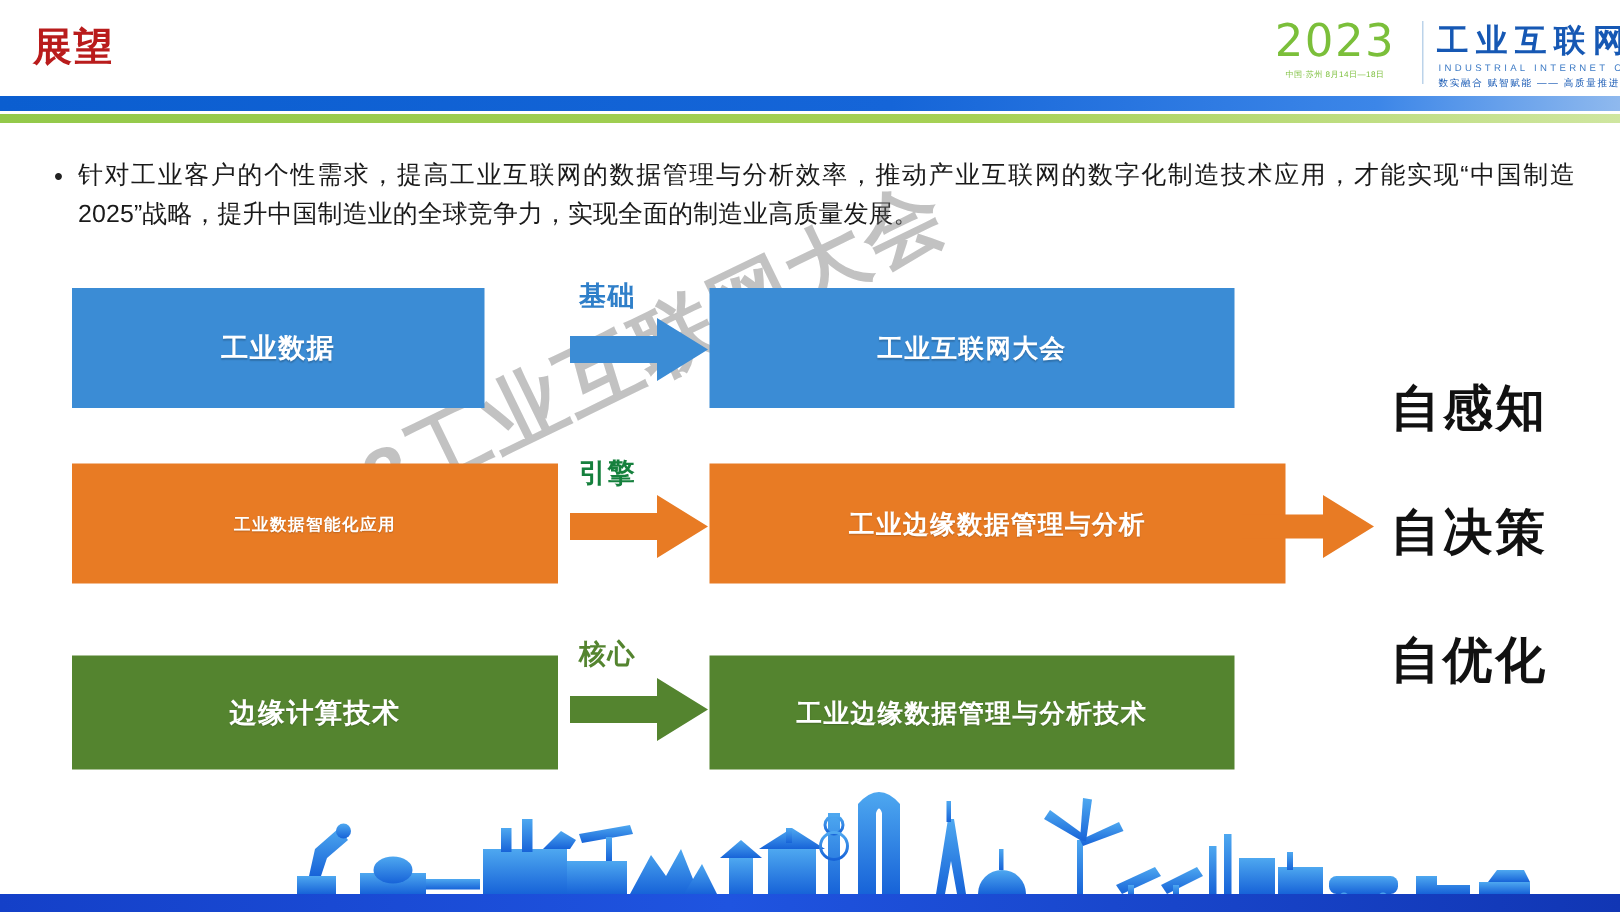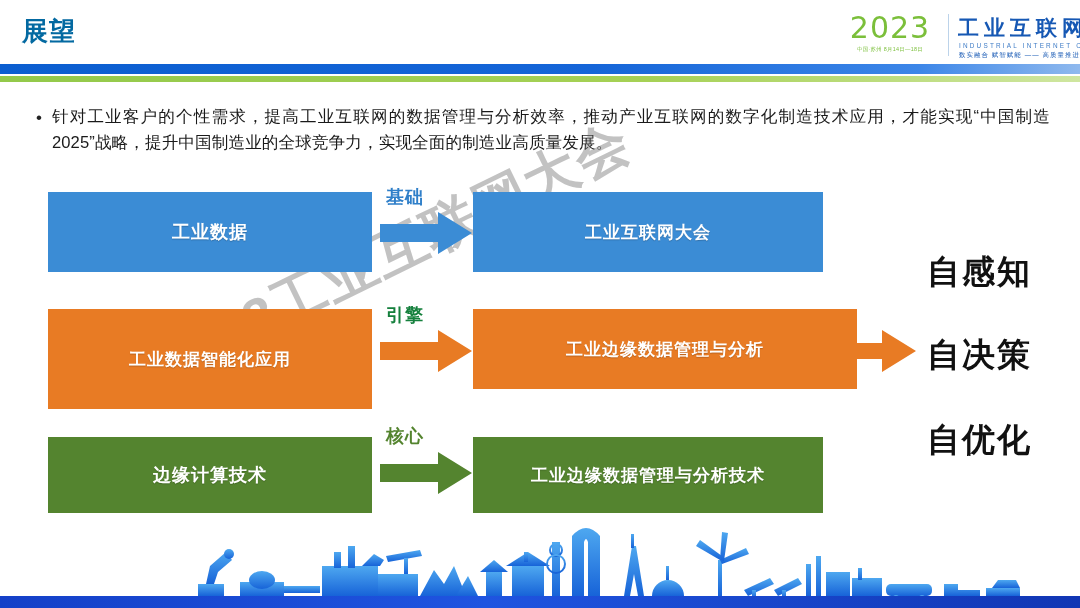--- a/index.html
+++ b/index.html
@@ -7,21 +7,21 @@
     width:1080px;height:608px;overflow:hidden;
     background:#ffffff;
     font-family:"Liberation Sans","DejaVu Sans",sans-serif;
     position:relative;
   }
   .slide{position:absolute;inset:0;background:#fff;overflow:hidden;}
 
   
   .hdr-title{
     position:absolute;left:22px;top:18px;
-    font-size:26px;font-weight:700;color:#0369a1;
+    font-size:26px;font-weight:700;color:#b91c1c;
     letter-spacing:1px;line-height:1;
   }
   .hdr-rule-blue{
     position:absolute;left:0;top:64px;width:1080px;height:10px;
     background:linear-gradient(90deg,#0b5ed0 0%,#1565d8 55%,#3c86e8 85%,#8fb9ee 100%);
   }
   .hdr-rule-white{
     position:absolute;left:0;top:74px;width:1080px;height:2px;background:#ffffff;
   }
   .hdr-rule-green{
@@ -85,23 +85,23 @@
   .diagram{position:absolute;left:0;top:0;width:1080px;height:608px;}
   .box{
     position:absolute;display:flex;align-items:center;justify-content:center;
     color:#ffffff;font-weight:700;letter-spacing:1px;
     text-shadow:0 1px 1px rgba(0,0,0,.20);
   }
   .box.blue{background:#3b8cd5;}
   .box.orange{background:#e87b24;}
   .box.green{background:#54842f;}
 
-  .r1-left {left:48px; top:192px; width:324px; height:80px; font-size:18px;}
+  .r1-left {left:48px; top:192px; width:275px; height:80px; font-size:18px;}
   .r1-right{left:473px;top:192px; width:350px; height:80px; font-size:17px;}
-  .r2-left {left:48px; top:309px; width:324px; height:100px; font-size:17px;}
+  .r2-left {left:48px; top:309px; width:324px; height:80px; font-size:11px;}
   .r2-right{left:473px;top:309px; width:384px; height:80px; font-size:17px;}
   .r3-left {left:48px; top:437px; width:324px; height:76px; font-size:18px;}
   .r3-right{left:473px;top:437px; width:350px; height:76px; font-size:17px;}
 
   .arrow{position:absolute;}
   .arrow svg{display:block;}
   .a1{left:380px;top:212px;width:92px;height:42px;}
   .a2{left:380px;top:330px;width:92px;height:42px;}
   .a3{left:380px;top:452px;width:92px;height:42px;}
   .a-out{left:828px;top:330px;width:88px;height:42px;}

